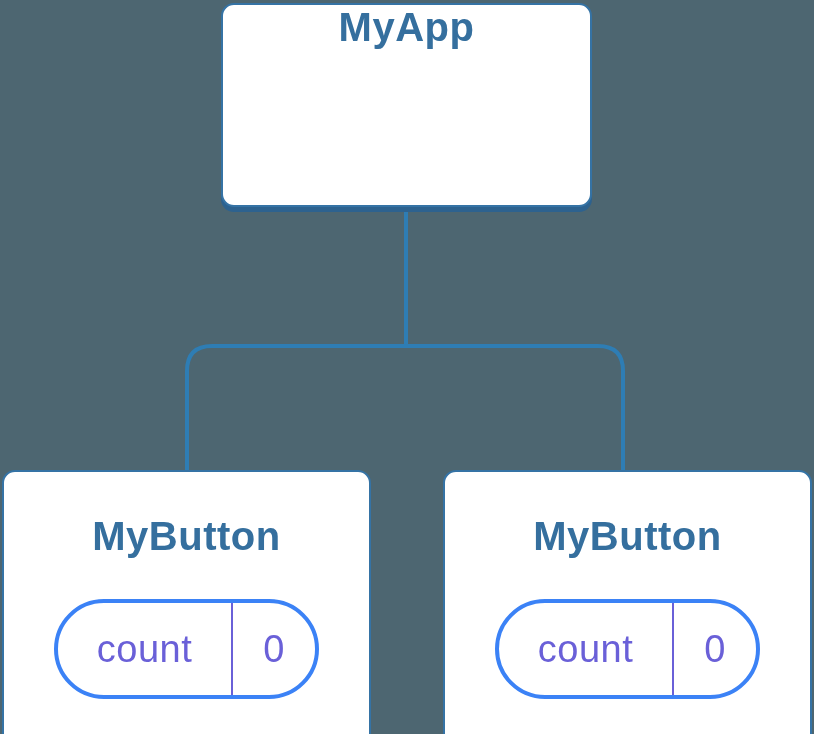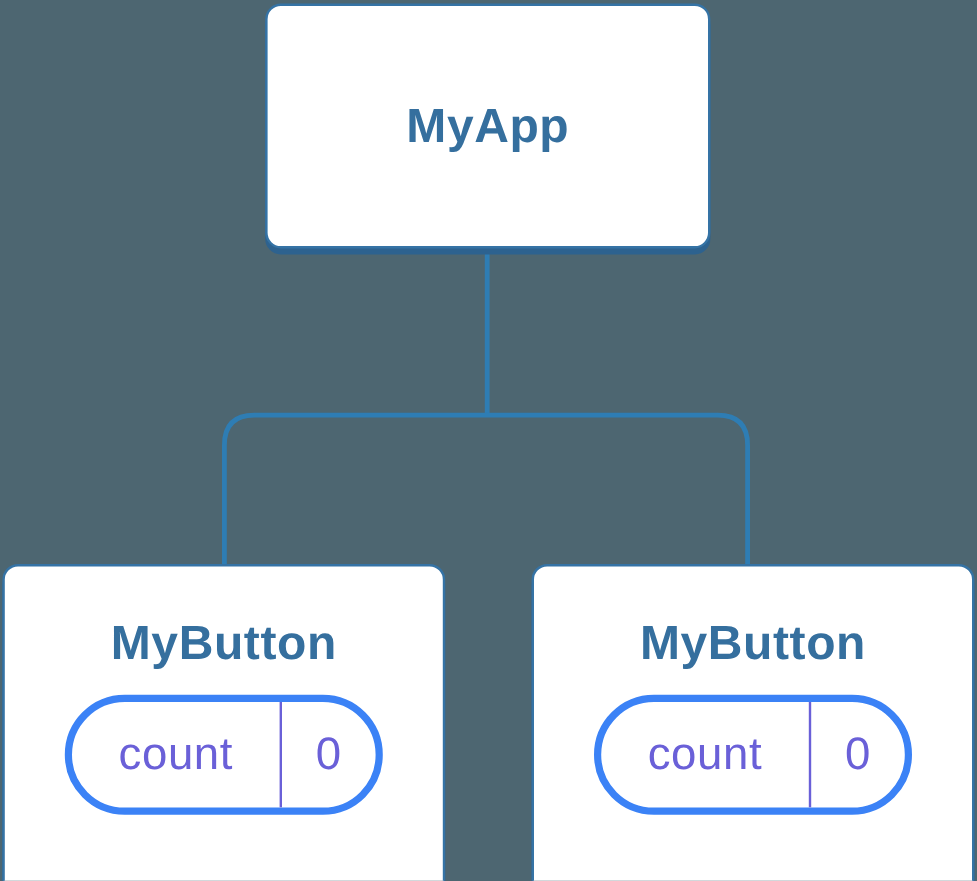--- a/index.html
+++ b/index.html
@@ -35,44 +35,43 @@
     box-sizing: border-box;
     display: flex;
     flex-direction: column;
     align-items: center;
   }
   .node-card.root {
     left: 221px;
     top: 3px;
     width: 371px;
     height: 204px;
-    justify-content: center;
   }
   .node-card.child {
     top: 470px;
     width: 369px;
     height: 307px;
     padding-top: 42px;
   }
   .node-card.child-left  { left: 2px; }
   .node-card.child-right { left: 443px; }
   .node-label {
     color: #356f9e;
     font-size: 40px;
     font-weight: 600;
     letter-spacing: 0.5px;
     line-height: 45px;
     white-space: nowrap;
   }
   .state-pill {
-    margin-top: 20px;
+    margin-top: 40px;
     width: 265px;
     height: 100px;
     box-sizing: border-box;
-    border: 6px solid #3b82f6;
+    border: 4px solid #3b82f6;
     border-radius: 50px;
     display: flex;
     align-items: stretch;
     overflow: hidden;
     background: #ffffff;
   }
   .state-key-cell {
     width: 173px;
     display: flex;
     align-items: center;

